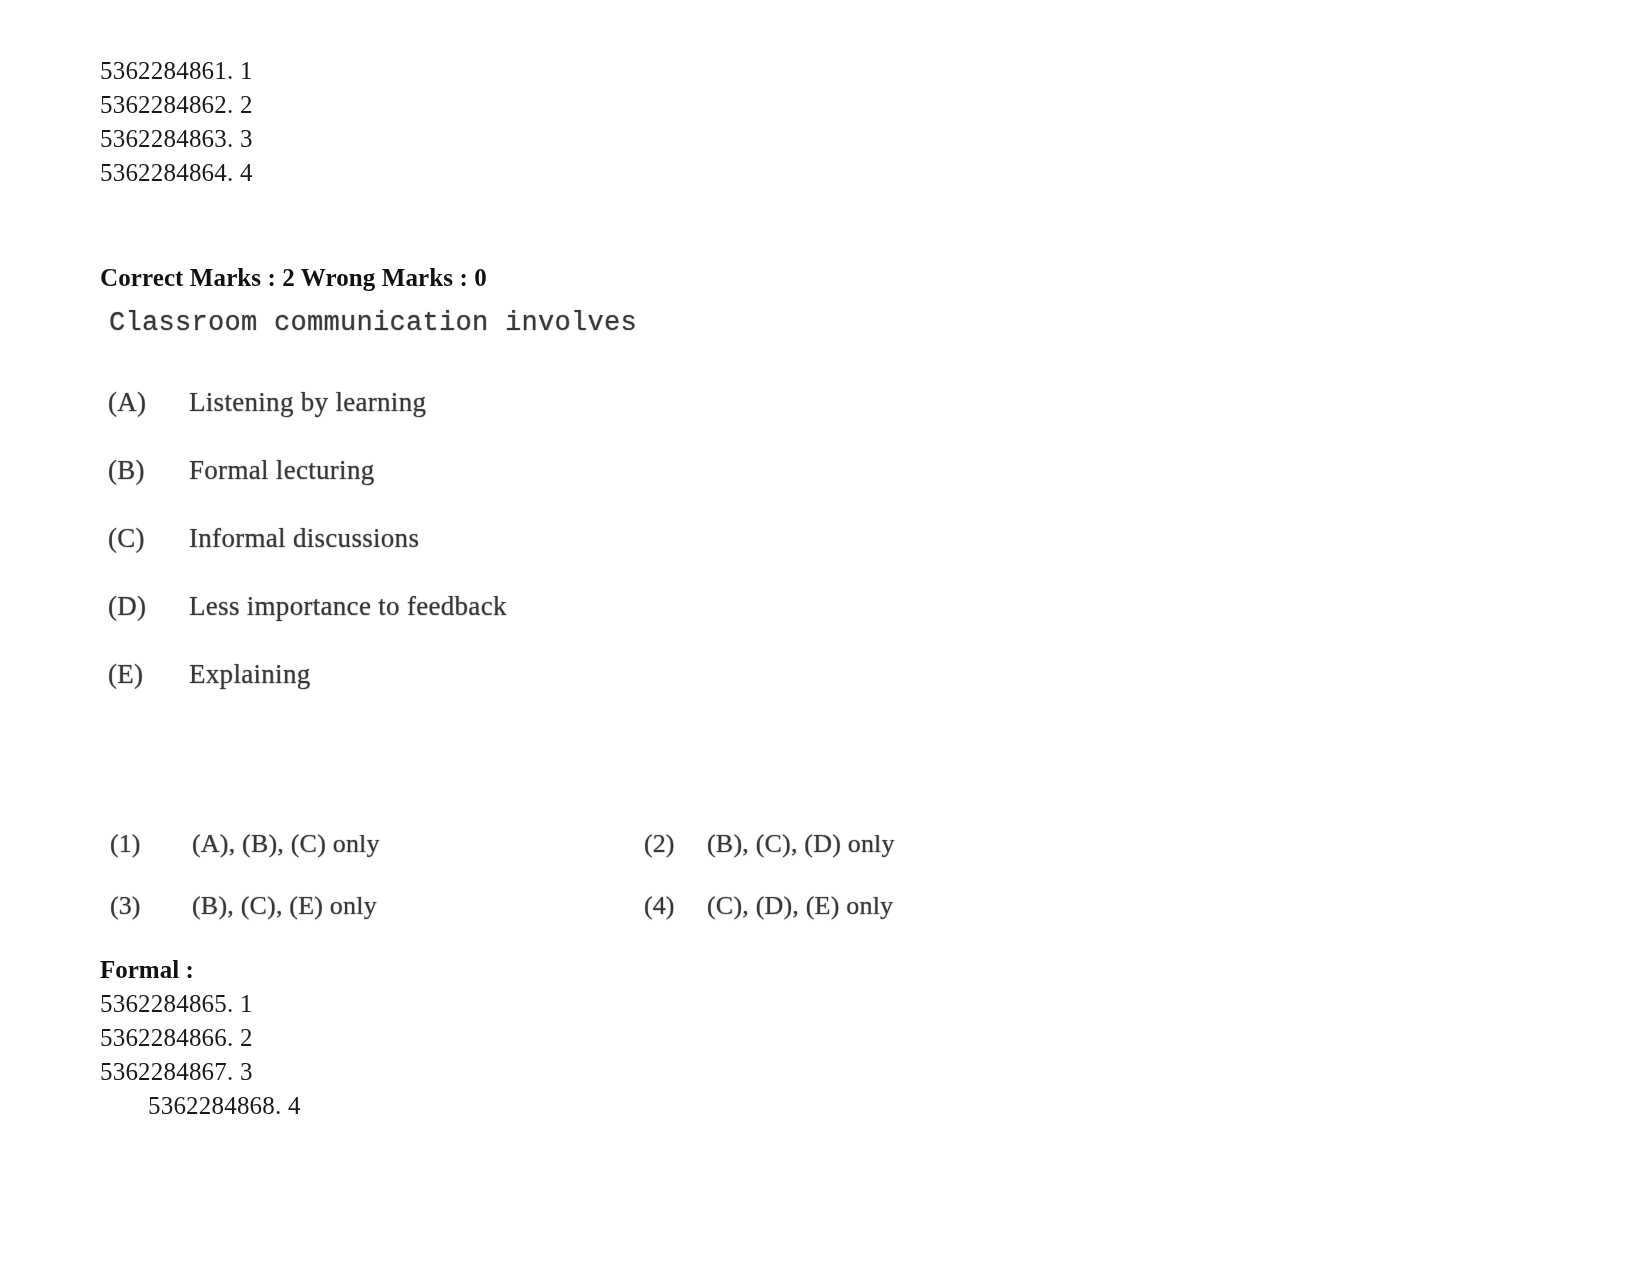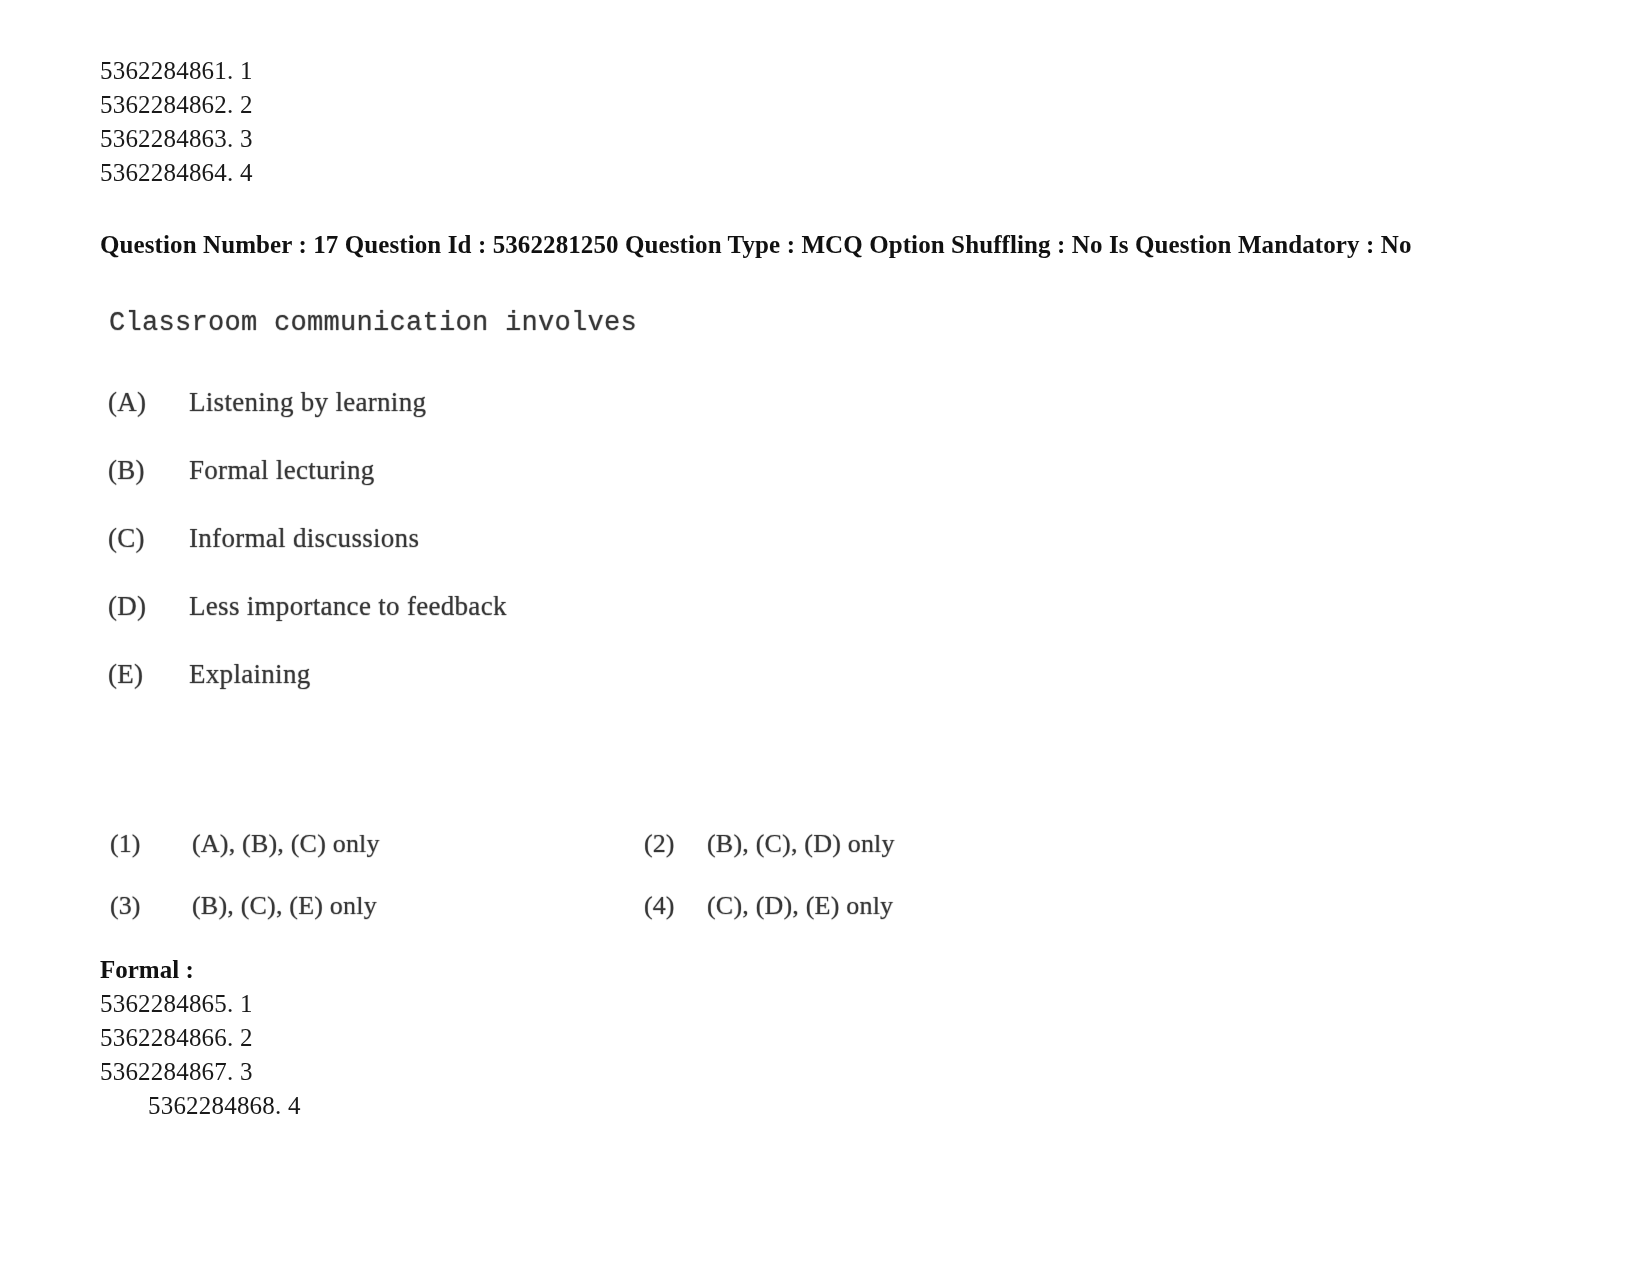--- a/index.html
+++ b/index.html
@@ -99,21 +99,21 @@
 
 <div class="page">
 
   <div>
     <div class="idline" style="top:54px;">5362284861. 1</div>
     <div class="idline" style="top:88px;">5362284862. 2</div>
     <div class="idline" style="top:122px;">5362284863. 3</div>
     <div class="idline" style="top:156px;">5362284864. 4</div>
   </div>
 
-  <div class="meta" style="top:228px;">Question Number : 17 Question Id : 5362281250 Question Type : MCQ Option Shuffling : No Is Question Mandatory : No</div>
+  <div class="meta" style="top:261px;">Correct Marks : 2 Wrong Marks : 0</div>
 
   <div class="scan stem" style="left:109px; top:308px;font-family:Liberation Mono, monospace;">Classroom communication involves</div>
 
   <div>
     <div class="scan opt-letter" style="left:108px; top:387px;">(A)</div>
     <div class="scan opt-text" style="left:189px; top:387px;">Listening by learning</div>
 
     <div class="scan opt-letter" style="left:108px; top:455px;">(B)</div>
     <div class="scan opt-text" style="left:189px; top:455px;">Formal lecturing</div>
 

